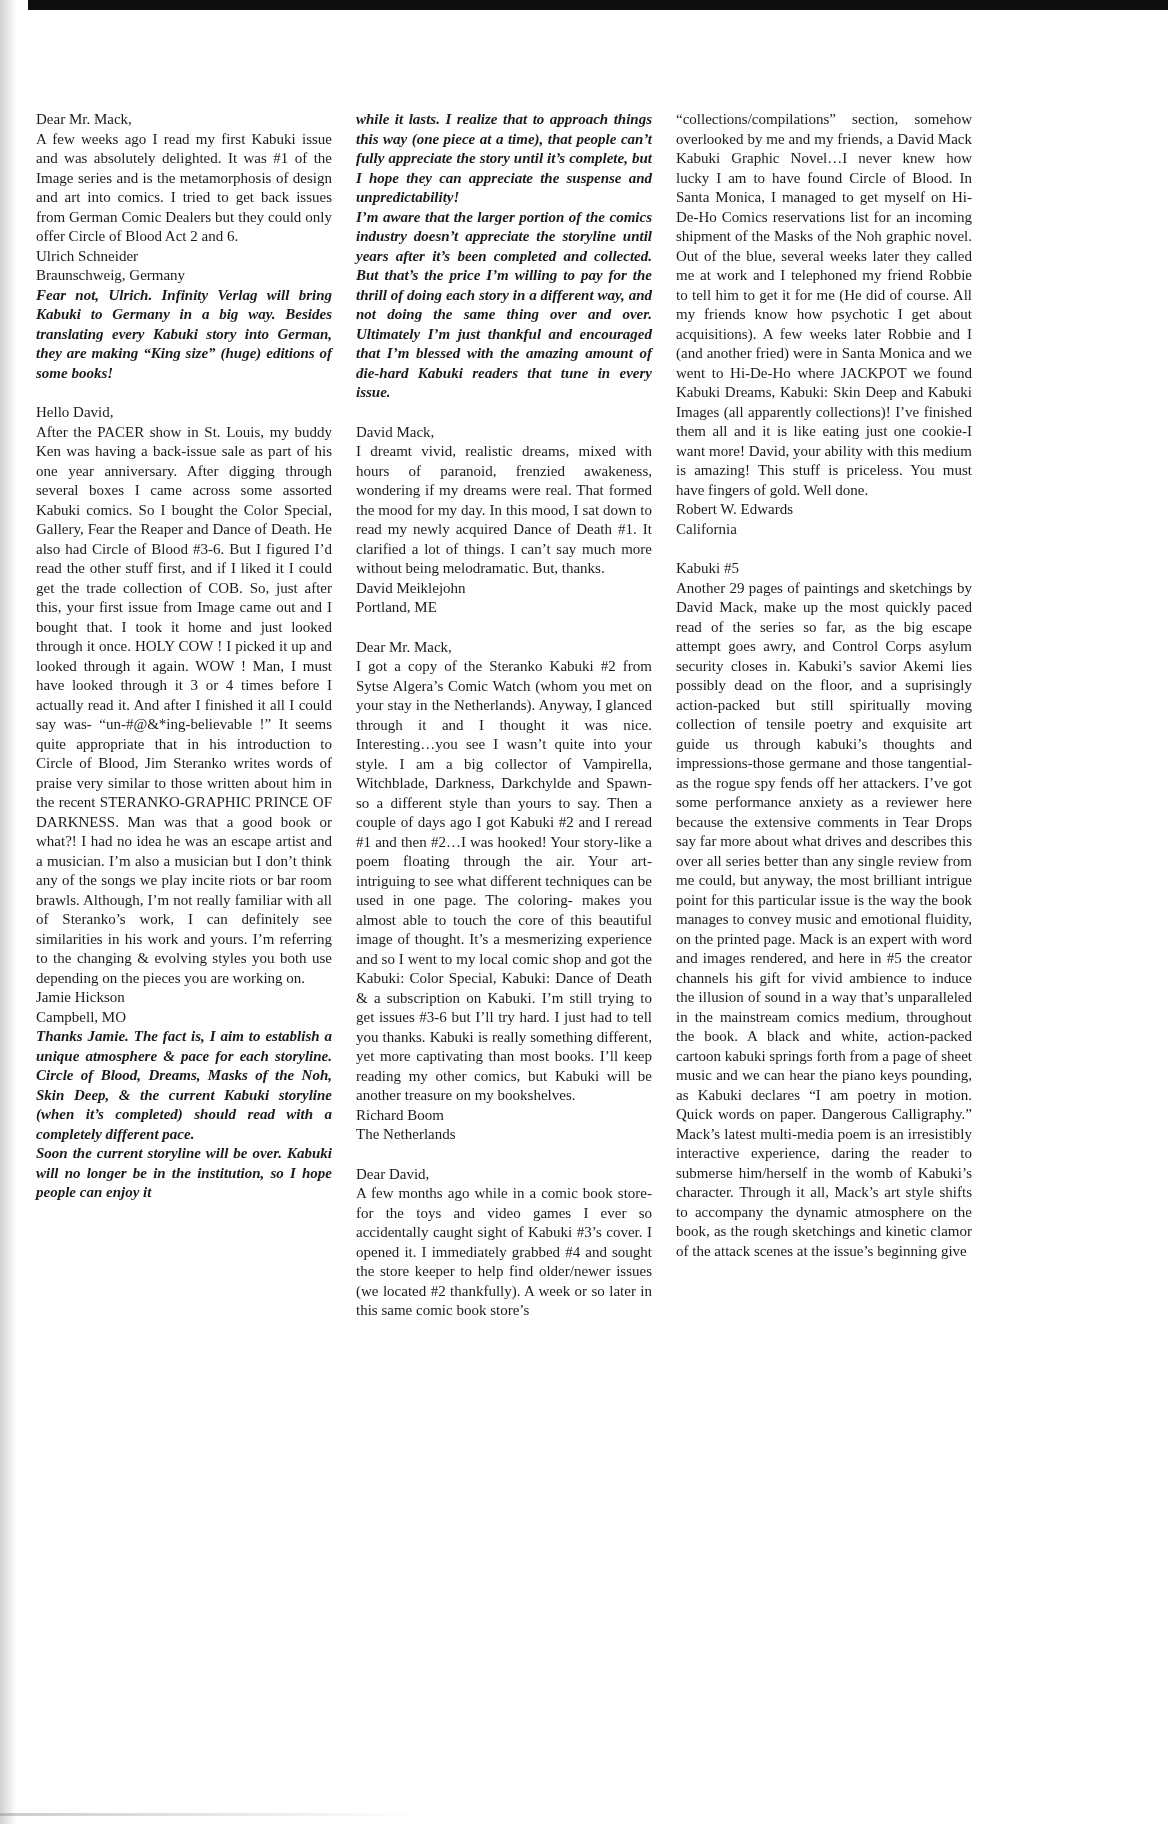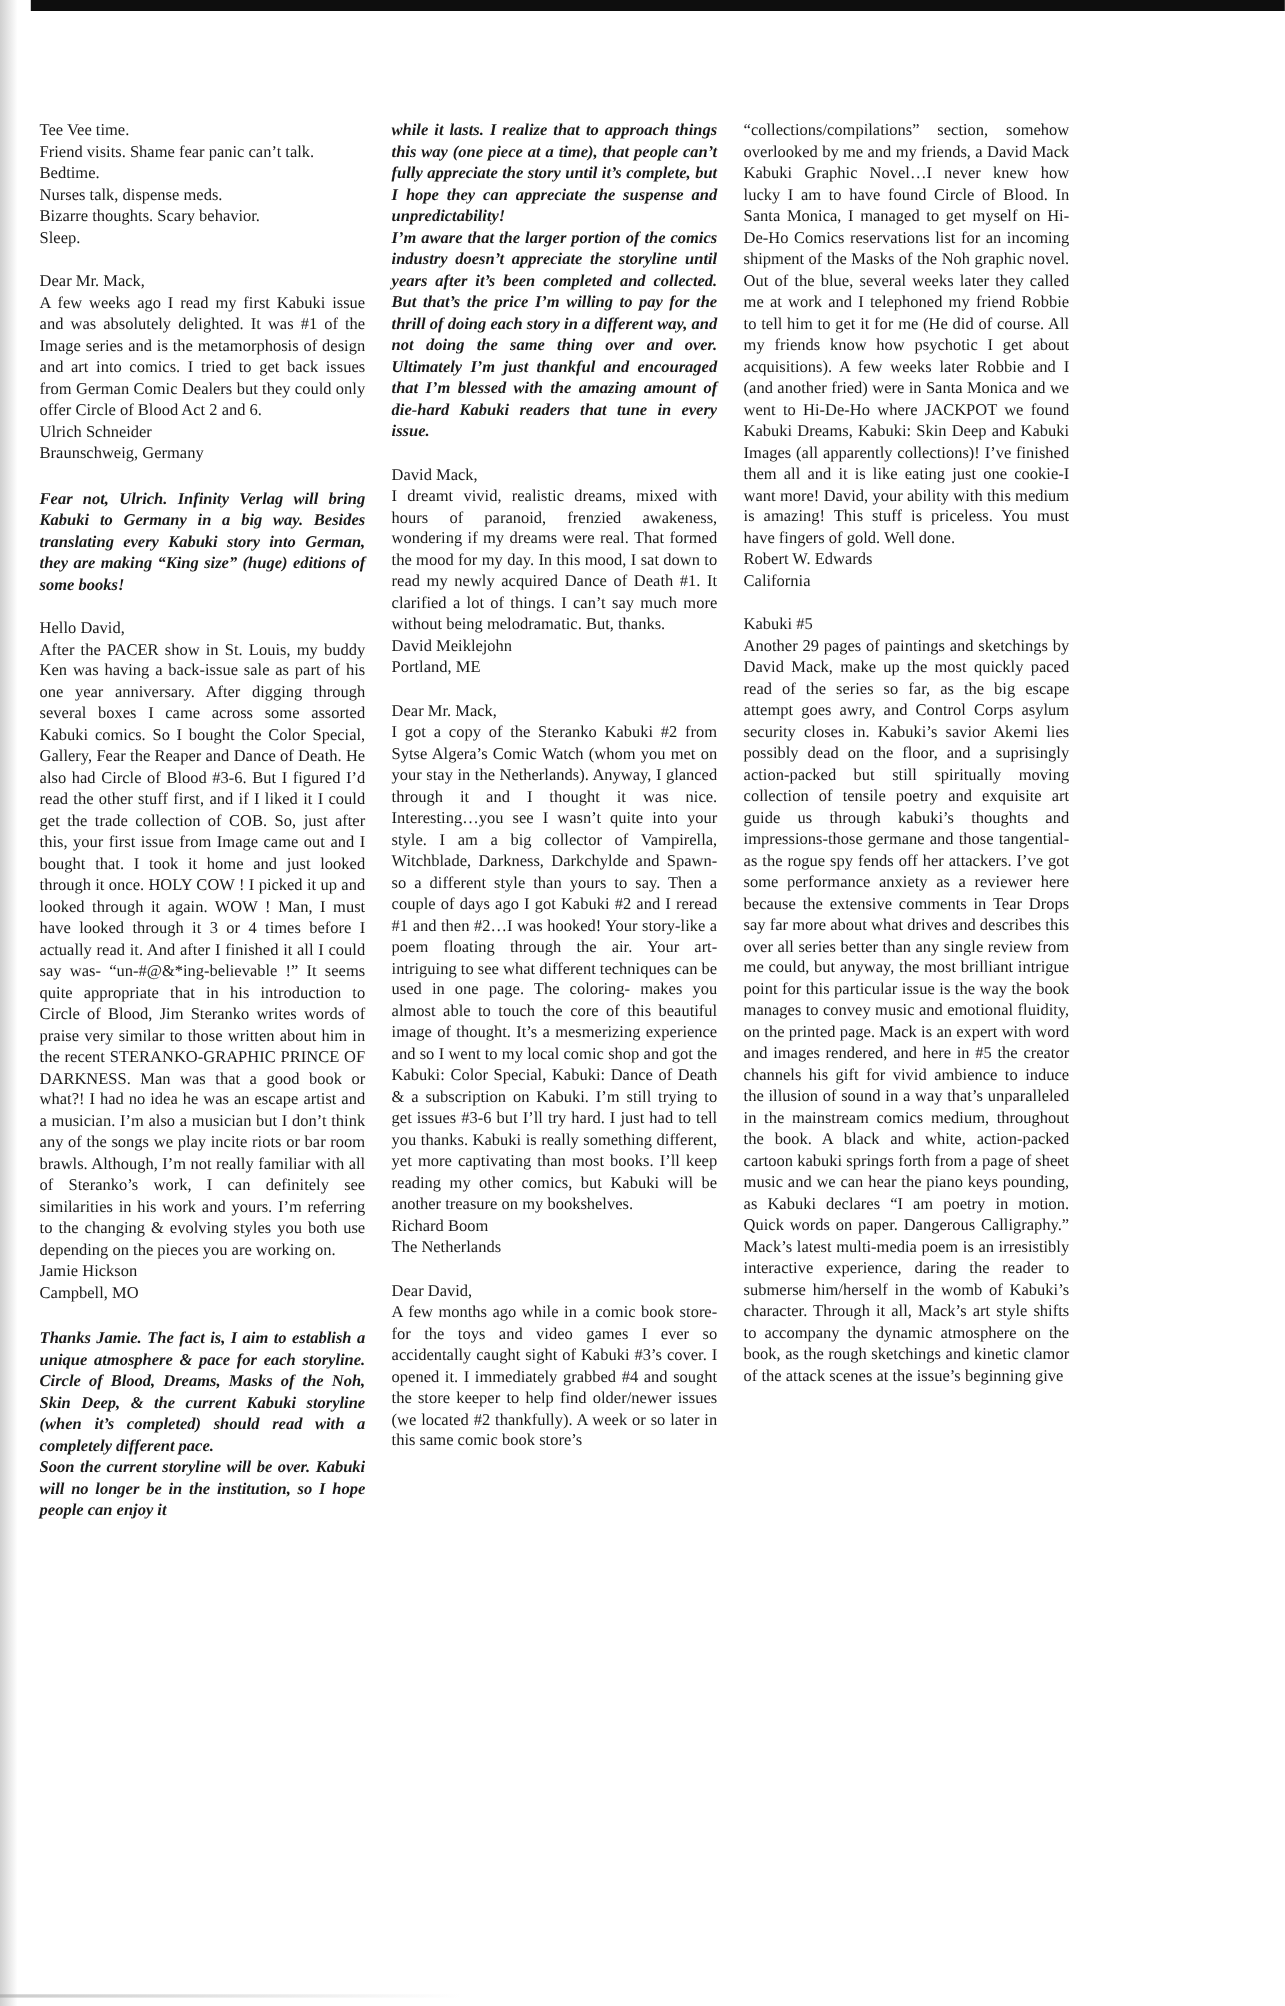--- a/index.html
+++ b/index.html
@@ -44,36 +44,30 @@
   .column { width: 296px; flex: 0 0 296px; }
   .block {
     font-size: 15px;
     line-height: 19.5px;
     text-align: justify;
     white-space: pre-line;
     margin: 20px 0 0 0;
   }
   .column .block:first-child { margin-top: 0; }
   .block.attached { margin-top: 0; }
-  .block.reply { font-weight: 700; font-style: italic; margin-top: 22px; }
+  .block.reply { font-weight: 700; font-style: italic; }
 </style>
 </head>
 <body>
 
 <div class="top-rule"></div>
 <div class="scan-edge-left"></div>
 <div class="scan-edge-bottom"></div>
 <div class="columns">
     <div class="column">
-      <div class="block poem">Tee Vee time.
-Friend visits. Shame fear panic can’t talk.
-Bedtime.
-Nurses talk, dispense meds.
-Bizarre thoughts. Scary behavior.
-Sleep.</div>
       <div class="block letter">Dear Mr. Mack,
 A few weeks ago I read my first Kabuki issue and was absolutely delighted. It was #1 of the Image series and is the metamorphosis of design and art into comics. I tried to get back issues from German Comic Dealers but they could only offer Circle of Blood Act 2 and 6.
 Ulrich Schneider
 Braunschweig, Germany</div>
       <div class="block reply attached">Fear not, Ulrich. Infinity Verlag will bring Kabuki to Germany in a big way. Besides translating every Kabuki story into German, they are making “King size” (huge) editions of some books!</div>
       <div class="block letter">Hello David,
 After the PACER show in St. Louis, my buddy Ken was having a back-issue sale as part of his one year anniversary. After digging through several boxes I came across some assorted Kabuki comics. So I bought the Color Special, Gallery, Fear the Reaper and Dance of Death. He also had Circle of Blood #3-6. But I figured I’d read the other stuff first, and if I liked it I could get the trade collection of COB. So, just after this, your first issue from Image came out and I bought that. I took it home and just looked through it once. HOLY COW ! I picked it up and looked through it again. WOW ! Man, I must have looked through it 3 or 4 times before I actually read it. And after I finished it all I could say was- “un-#@&amp;*ing-believable !” It seems quite appropriate that in his introduction to Circle of Blood, Jim Steranko writes words of praise very similar to those written about him in the recent STERANKO-GRAPHIC PRINCE OF DARKNESS. Man was that a good book or what?! I had no idea he was an escape artist and a musician. I’m also a musician but I don’t think any of the songs we play incite riots or bar room brawls. Although, I’m not really familiar with all of Steranko’s work, I can definitely see similarities in his work and yours. I’m referring to the changing &amp; evolving styles you both use depending on the pieces you are working on.
 Jamie Hickson
 Campbell, MO</div>
       <div class="block reply attached">Thanks Jamie. The fact is, I aim to establish a unique atmosphere &amp; pace for each storyline. Circle of Blood, Dreams, Masks of the Noh, Skin Deep, &amp; the current Kabuki storyline (when it’s completed) should read with a completely different pace.

